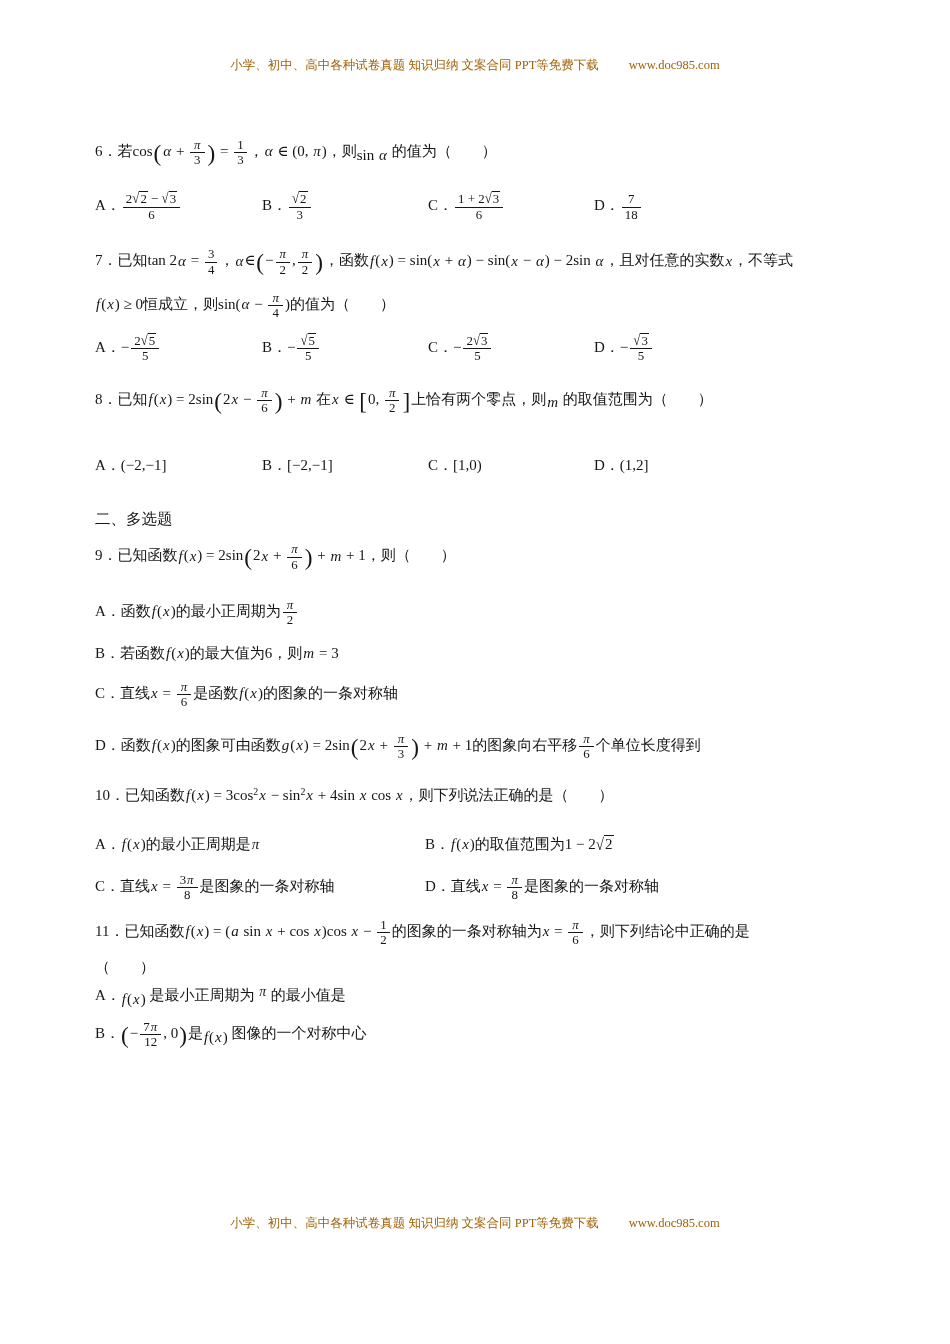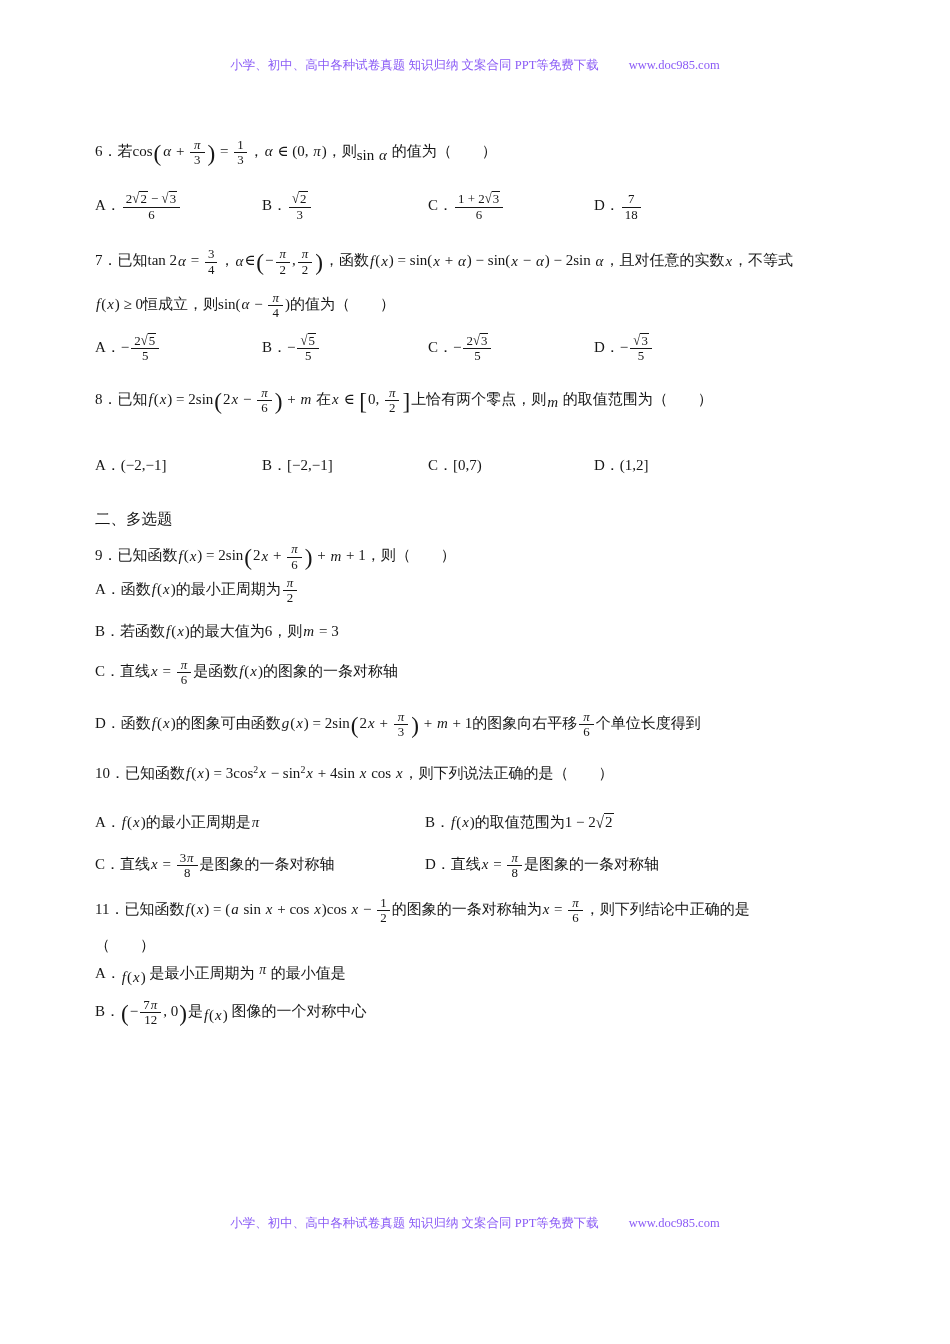--- a/index.html
+++ b/index.html
@@ -4,21 +4,21 @@
 <style>
   *{box-sizing:border-box}
   html,body{margin:0;padding:0}
   body{
     width:950px;height:1344px;position:relative;overflow:hidden;
     background:#ffffff;color:#161616;
     font-family:"Liberation Serif","DejaVu Serif",serif;
   }
   .header,.footer{
     position:absolute;left:0;width:100%;text-align:center;
-    font-size:12.5px;color:#8b5cf6;white-space:nowrap;
+    font-size:12.5px;color:#a16207;white-space:nowrap;
   }
   .header{top:57px}
   .footer{top:1215px}
   .hdr-url{margin-left:30px}
   .doc{position:absolute;left:95px;right:85px;top:8px}
   .line{white-space:nowrap;font-size:15px;line-height:1.35;min-height:20px}
   .section-title{font-weight:400;font-size:15.5px}
   .opts4{display:grid;grid-template-columns:167px 166px 166px 1fr;align-items:center}
   .opts2{display:grid;grid-template-columns:330px 1fr;align-items:center}
   .opt{white-space:nowrap}
@@ -63,28 +63,28 @@
     <div class="opt"><span class="t-c">B．</span><span class="t-r">−</span><span class="frac"><span class="fn"><span class="sqrt"><span class="rad">√</span><span class="bar"><span class="t-r">5</span></span></span></span><span class="fd"><span class="t-r">5</span></span></span></div>
     <div class="opt"><span class="t-c">C．</span><span class="t-r">−</span><span class="frac"><span class="fn"><span class="t-r">2</span><span class="sqrt"><span class="rad">√</span><span class="bar"><span class="t-r">3</span></span></span></span><span class="fd"><span class="t-r">5</span></span></span></div>
     <div class="opt"><span class="t-c">D．</span><span class="t-r">−</span><span class="frac"><span class="fn"><span class="sqrt"><span class="rad">√</span><span class="bar"><span class="t-r">3</span></span></span></span><span class="fd"><span class="t-r">5</span></span></span></div>
   </div>
 
   <div class="line" style="margin-top:22px"><span class="t-c">8．已知</span><span class="t-m">f</span><span class="t-r">(</span><span class="t-m">x</span><span class="t-r">) = 2sin</span><span class="t-big">(</span><span class="t-r">2</span><span class="t-m">x</span><span class="t-r"> − </span><span class="frac"><span class="fn"><span class="t-m">π</span></span><span class="fd"><span class="t-r">6</span></span></span><span class="t-big">)</span><span class="t-r"> + </span><span class="t-m">m</span><span class="t-c"> 在</span><span class="t-m">x</span><span class="t-r"> ∈ </span><span class="t-big">[</span><span class="t-r">0, </span><span class="frac"><span class="fn"><span class="t-m">π</span></span><span class="fd"><span class="t-r">2</span></span></span><span class="t-big">]</span><span class="t-c">上恰有两个零点，则</span><span class="t-low"><span class="t-m">m</span></span><span class="t-c"> 的取值范围为（　　）</span></div>
 
   <div class="line opts4" style="margin-top:38px">
     <div class="opt"><span class="t-c">A．</span><span class="t-r">(−2,−1]</span></div>
     <div class="opt"><span class="t-c">B．</span><span class="t-r">[−2,−1]</span></div>
-    <div class="opt"><span class="t-c">C．</span><span class="t-r">[0,7)</span></div>
+    <div class="opt"><span class="t-c">C．</span><span class="t-r">[1,0)</span></div>
     <div class="opt"><span class="t-c">D．</span><span class="t-r">(1,2]</span></div>
   </div>
 
   <div class="line section-title" style="margin-top:34px">二、多选题</div>
 
   <div class="line" style="margin-top:12px"><span class="t-c">9．已知函数</span><span class="t-m">f</span><span class="t-r">(</span><span class="t-m">x</span><span class="t-r">) = 2sin</span><span class="t-big">(</span><span class="t-r">2</span><span class="t-m">x</span><span class="t-r"> + </span><span class="frac"><span class="fn"><span class="t-m">π</span></span><span class="fd"><span class="t-r">6</span></span></span><span class="t-big">)</span><span class="t-r"> + </span><span class="t-m">m</span><span class="t-r"> + 1</span><span class="t-c">，则（　　）</span></div>
-  <div class="line" style="margin-top:2px"><span class="t-c">A．函数</span><span class="t-m">f</span><span class="t-r">(</span><span class="t-m">x</span><span class="t-r">)</span><span class="t-c">的最小正周期为</span><span class="frac"><span class="fn"><span class="t-m">π</span></span><span class="fd"><span class="t-r">2</span></span></span></div>
+  <div class="line" style="margin-top:24px"><span class="t-c">A．函数</span><span class="t-m">f</span><span class="t-r">(</span><span class="t-m">x</span><span class="t-r">)</span><span class="t-c">的最小正周期为</span><span class="frac"><span class="fn"><span class="t-m">π</span></span><span class="fd"><span class="t-r">2</span></span></span></div>
   <div class="line" style="margin-top:16px"><span class="t-c">B．若函数</span><span class="t-m">f</span><span class="t-r">(</span><span class="t-m">x</span><span class="t-r">)</span><span class="t-c">的最大值为6，则</span><span class="t-m">m</span><span class="t-r"> = 3</span></div>
   <div class="line" style="margin-top:16px"><span class="t-c">C．直线</span><span class="t-m">x</span><span class="t-r"> = </span><span class="frac"><span class="fn"><span class="t-m">π</span></span><span class="fd"><span class="t-r">6</span></span></span><span class="t-c">是函数</span><span class="t-m">f</span><span class="t-r">(</span><span class="t-m">x</span><span class="t-r">)</span><span class="t-c">的图象的一条对称轴</span></div>
   <div class="line" style="margin-top:22px"><span class="t-c">D．函数</span><span class="t-m">f</span><span class="t-r">(</span><span class="t-m">x</span><span class="t-r">)</span><span class="t-c">的图象可由函数</span><span class="t-m">g</span><span class="t-r">(</span><span class="t-m">x</span><span class="t-r">) = 2sin</span><span class="t-big">(</span><span class="t-r">2</span><span class="t-m">x</span><span class="t-r"> + </span><span class="frac"><span class="fn"><span class="t-m">π</span></span><span class="fd"><span class="t-r">3</span></span></span><span class="t-big">)</span><span class="t-r"> + </span><span class="t-m">m</span><span class="t-r"> + 1</span><span class="t-c">的图象向右平移</span><span class="frac"><span class="fn"><span class="t-m">π</span></span><span class="fd"><span class="t-r">6</span></span></span><span class="t-c">个单位长度得到</span></div>
 
   <div class="line" style="margin-top:22px"><span class="t-c">10．已知函数</span><span class="t-m">f</span><span class="t-r">(</span><span class="t-m">x</span><span class="t-r">) = 3cos</span><span class="t-r t-sup">2</span><span class="t-m">x</span><span class="t-r"> − sin</span><span class="t-r t-sup">2</span><span class="t-m">x</span><span class="t-r"> + 4sin </span><span class="t-m">x</span><span class="t-r"> cos </span><span class="t-m">x</span><span class="t-c">，则下列说法正确的是（　　）</span></div>
 
   <div class="line opts2" style="margin-top:28px">
     <div class="opt"><span class="t-c">A．</span><span class="t-m">f</span><span class="t-r">(</span><span class="t-m">x</span><span class="t-r">)</span><span class="t-c">的最小正周期是</span><span class="t-m">π</span></div>
     <div class="opt"><span class="t-c">B．</span><span class="t-m">f</span><span class="t-r">(</span><span class="t-m">x</span><span class="t-r">)</span><span class="t-c">的取值范围为</span><span class="t-r">1 − 2</span><span class="sqrt"><span class="rad">√</span><span class="bar"><span class="t-r">2</span></span></span></div>
   </div>

